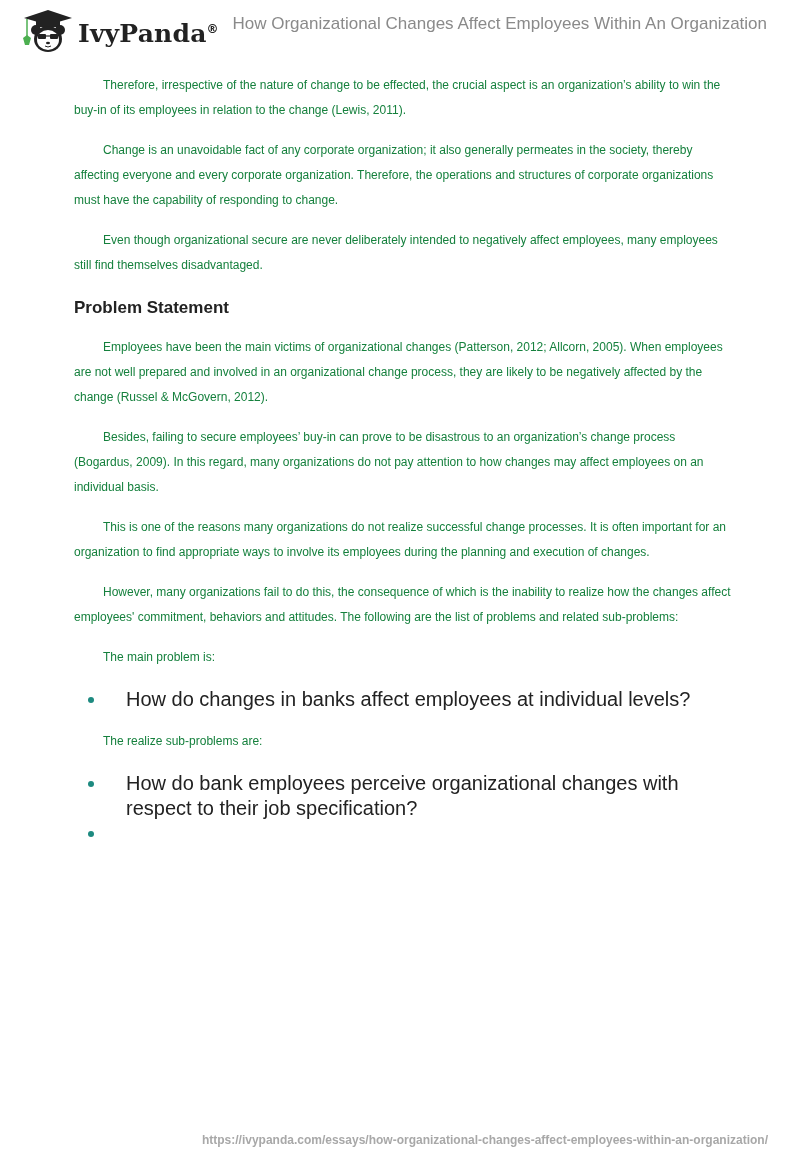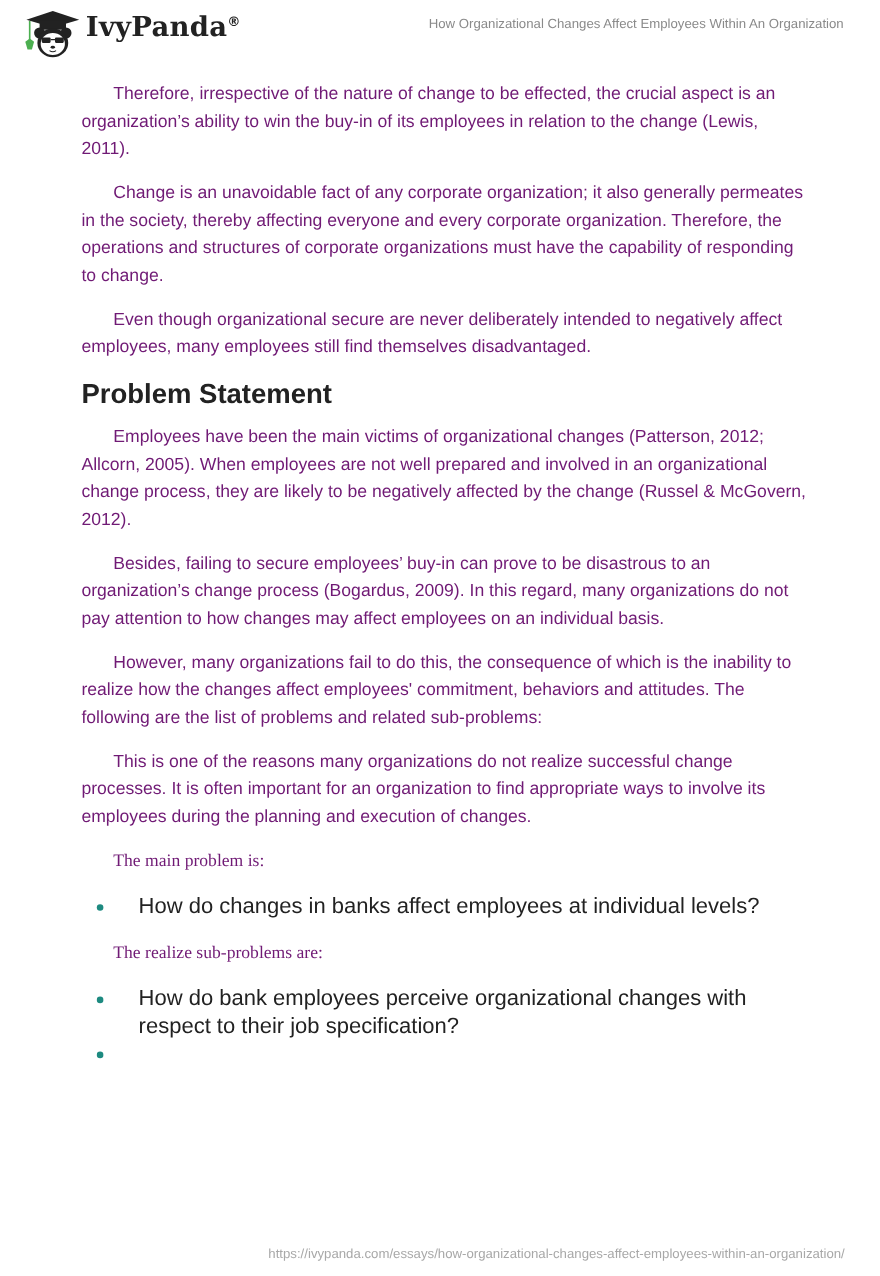--- a/index.html
+++ b/index.html
@@ -1,32 +1,32 @@
 <!DOCTYPE html>
 <html><head>
 <meta charset="utf-8">
 <style>
   html, body { margin: 0; padding: 0; background: #ffffff; }
   body { width: 800px; height: 1160px; position: relative; overflow: hidden;
          font-family: "Liberation Sans", sans-serif; color: #222222; }
   .header { position: absolute; left: 0; top: 0; width: 800px; height: 60px; }
-  .logo { position: absolute; left: 18px; top: 8px; display: flex; }
+  .logo { position: absolute; left: 18px; top: 8px; display: flex; align-items: center; }
   .logo-icon { width: 56px; height: 46px; }
   .logo-text { font-family: "DejaVu Serif", serif; font-weight: bold; font-size: 25px; color: #222;
                margin-left: 4px; letter-spacing: 0.2px; position: relative; top: 2px; }
   .logo-reg { font-size: 12px; vertical-align: super; font-family: "DejaVu Sans", sans-serif; font-weight: bold; }
-  .doc-title { position: absolute; right: 33px; top: 14px; font-size: 12px; color: #8a8a8a; }
+  .doc-title { position: absolute; right: 33px; top: 14px; font-size: 17px; color: #8a8a8a; }
   .content { position: absolute; left: 74px; top: 73px; width: 660px; }
-  p { margin: 0 0 15px 0; font-size: 16px; line-height: 25px; text-indent: 29px; color: #701a75; }
-  h2 { margin: 12px 0 12px 0; font-size: 25px; font-weight: bold; line-height: 30px; color: #222; }
-  .plain { text-indent: 0; padding-left: 29px; margin-bottom: 17px; font-family: Liberation Serif, serif; }
+  p { margin: 0 0 15px 0; font-size: 12px; line-height: 25px; text-indent: 29px; color: #15803d; }
+  h2 { margin: 12px 0 12px 0; font-size: 17px; font-weight: bold; line-height: 30px; color: #222; }
+  .plain { text-indent: 0; padding-left: 29px; margin-bottom: 17px; }
   ul { list-style: none; margin: 0 0 17px 0; padding: 0; }
   li { position: relative; padding-left: 52px; font-size: 20px; line-height: 25px; color: #222; }
   .bullet { position: absolute; left: 14px; top: 10px; width: 6px; height: 6px; border-radius: 50%; background: #1d8a80; }
-  .footer-url { position: absolute; right: 32px; top: 1133px; font-size: 12px; color: #a8a8a8; }
+  .footer-url { position: absolute; right: 32px; top: 1133px; font-size: 12px; color: #a8a8a8; font-weight: bold; }
 </style>
 </head>
 <body>
 
 <div class="header">
   <div class="logo">
     <svg class="logo-icon" viewBox="0 0 56 46">
 
       <polygon points="6,10 30,2 54,10 30,17" fill="#222"></polygon>
       <rect x="18" y="11" width="24" height="8" fill="#222"></rect>
@@ -53,22 +53,22 @@
 
 <div class="content">
   <p>Therefore, irrespective of the nature of change to be effected, the crucial aspect is an organization’s ability to win the buy-in of its employees in relation to the change (Lewis, 2011).</p>
   <p>Change is an unavoidable fact of any corporate organization; it also generally permeates in the society, thereby affecting everyone and every corporate organization. Therefore, the operations and structures of corporate organizations must have the capability of responding to change.</p>
   <p>Even though organizational secure are never deliberately intended to negatively affect employees, many employees still find themselves disadvantaged.</p>
 
   <h2>Problem Statement</h2>
 
   <p>Employees have been the main victims of organizational changes (Patterson, 2012; Allcorn, 2005). When employees are not well prepared and involved in an organizational change process, they are likely to be negatively affected by the change (Russel &amp; McGovern, 2012).</p>
   <p>Besides, failing to secure employees’ buy-in can prove to be disastrous to an organization’s change process (Bogardus, 2009). In this regard, many organizations do not pay attention to how changes may affect employees on an individual basis.</p>
+  <p>This is one of the reasons many organizations do not realize successful change processes. It is often important for an organization to find appropriate ways to involve its employees during the planning and execution of changes.</p>
   <p>However, many organizations fail to do this, the consequence of which is the inability to realize how the changes affect employees' commitment, behaviors and attitudes. The following are the list of problems and related sub-problems:</p>
-  <p>This is one of the reasons many organizations do not realize successful change processes. It is often important for an organization to find appropriate ways to involve its employees during the planning and execution of changes.</p>
 
   <p class="plain">The main problem is:</p>
   <ul>
     <li>
       <span class="bullet"></span>
       <span>How do changes in banks affect employees at individual levels?</span>
     </li>
   </ul>
 
   <p class="plain">The realize sub-problems are:</p>

